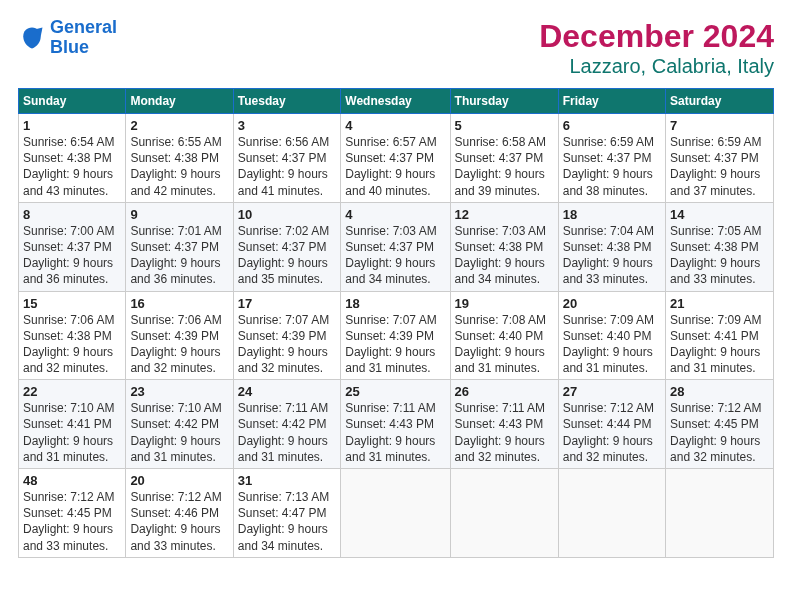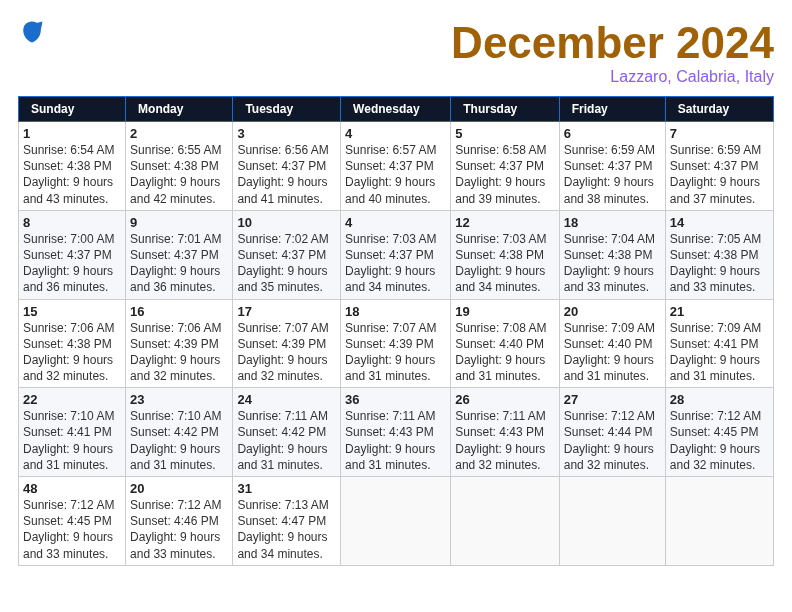--- a/index.html
+++ b/index.html
@@ -34,37 +34,37 @@
     }
     .logo-text .blue { color: #1a6dcc; }
     .logo-icon {
       width: 28px;
       height: 28px;
     }
     .title-block {
       text-align: right;
     }
     .month-title {
-      font-size: 44px;
-      font-weight: bold;
-      color: #a16207;
+      font-size: 32px;
+      font-weight: bold;
+      color: #be185d;
     }
     .location {
-      font-size: 16px;
-      color: #8b5cf6;
+      font-size: 20px;
+      color: #0f766e;
     }
     .calendar {
       width: 100%;
       border-collapse: collapse;
       font-size: 10px;
     }
     .calendar th {
-      background: #0f172a;
+      background: #0f766e;
       color: #fff;
-      padding: 5px 12px;
+      padding: 5px 4px;
       text-align: left;
       font-size: 12px;
       font-weight: bold;
       border: 1px solid #1a6dcc;
     }
     .calendar td {
       border: 1px solid #ccc;
       vertical-align: top;
       padding: 4px 4px 3px 4px;
       width: 113px;
@@ -93,20 +93,24 @@
 </head>
 <body>
 
 <div class="page">
   <div class="header">
     <div class="logo">
       <svg class="logo-icon" viewBox="0 0 32 32">
         <path d="M16 4 C10 4 6 8 6 14 C6 20 10 26 16 28 C22 26 26 20 26 14 C26 8 22 4 16 4Z" fill="#1a6dcc"></path>
         <path d="M20 6 L28 4 L26 14 Z" fill="#1a6dcc"></path>
       </svg>
+      <div class="logo-text">
+        <div><span class="blue">General</span></div>
+        <div><span class="blue">Blue</span></div>
+      </div>
     </div>
     <div class="title-block">
       <div class="month-title">December 2024</div>
       <div class="location">Lazzaro, Calabria, Italy</div>
     </div>
   </div>
 
   <table class="calendar">
     <thead>
       <tr>
@@ -217,21 +221,21 @@
           </td>
           <td>
             <span class="day-num">23</span>
             <div class="day-info">Sunrise: 7:10 AM<br>Sunset: 4:42 PM<br>Daylight: 9 hours<br>and 31 minutes.</div>
           </td>
           <td>
             <span class="day-num">24</span>
             <div class="day-info">Sunrise: 7:11 AM<br>Sunset: 4:42 PM<br>Daylight: 9 hours<br>and 31 minutes.</div>
           </td>
           <td>
-            <span class="day-num">36</span>
+            <span class="day-num">25</span>
             <div class="day-info">Sunrise: 7:11 AM<br>Sunset: 4:43 PM<br>Daylight: 9 hours<br>and 31 minutes.</div>
           </td>
           <td>
             <span class="day-num">26</span>
             <div class="day-info">Sunrise: 7:11 AM<br>Sunset: 4:43 PM<br>Daylight: 9 hours<br>and 32 minutes.</div>
           </td>
           <td>
             <span class="day-num">27</span>
             <div class="day-info">Sunrise: 7:12 AM<br>Sunset: 4:44 PM<br>Daylight: 9 hours<br>and 32 minutes.</div>
           </td>

